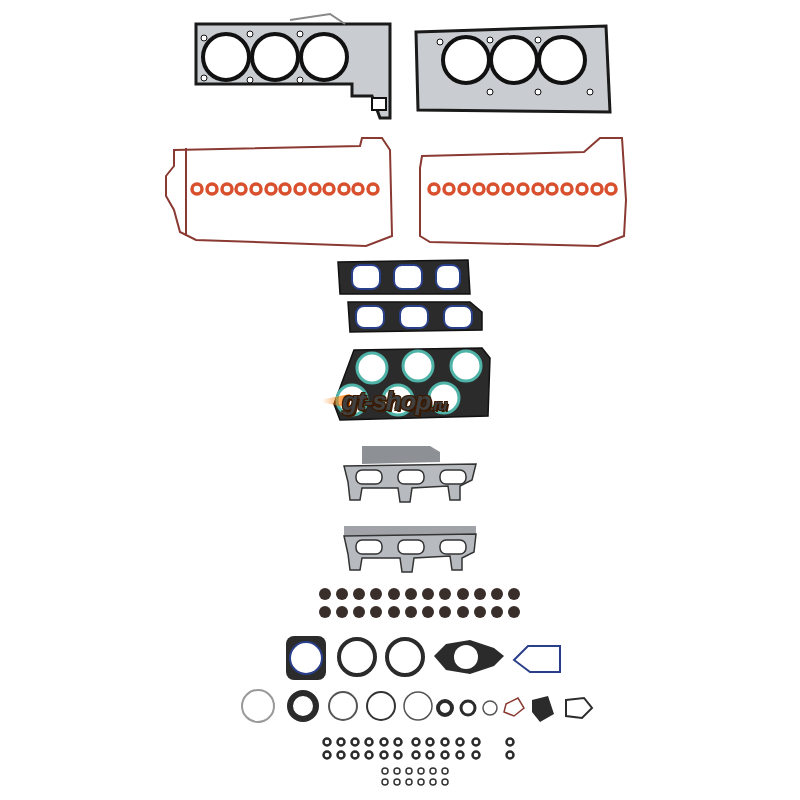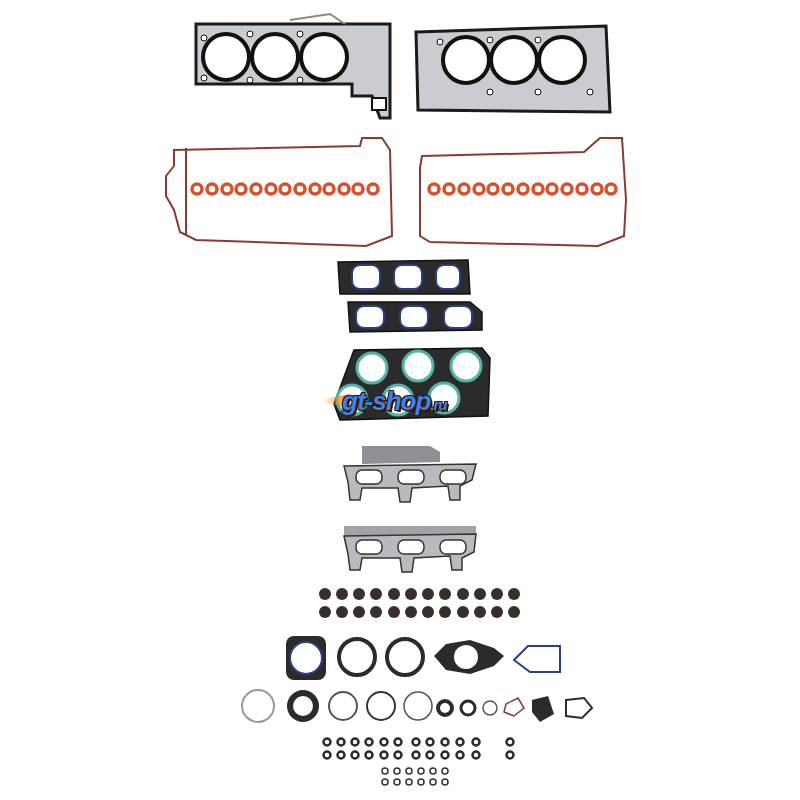--- a/index.html
+++ b/index.html
@@ -1,19 +1,19 @@
 <!DOCTYPE html>
 <html><head>
 <meta charset="utf-8">
 <style>
   html,body{margin:0;padding:0;background:#ffffff;}
   body{width:800px;height:800px;position:relative;overflow:hidden;font-family:"Liberation Sans",sans-serif;}
   svg{position:absolute;left:0;top:0;}
   .logo{position:absolute;left:322px;top:388px;width:156px;height:28px;}
-  .logo-text{position:absolute;left:20px;top:-2px;font-family:"Liberation Sans",sans-serif;font-weight:bold;font-style:italic;font-size:26px;color:#3b82f6;
+  .logo-text{position:absolute;left:20px;top:-2px;font-family:"Liberation Sans",sans-serif;font-weight:bold;font-style:italic;font-size:26px;color:#404040;
     text-shadow:-1px -1px 0 #3a1a00,1px -1px 0 #3a1a00,-1px 1px 0 #3a1a00,1px 1px 0 #3a1a00,2px 2px 0 #3a1a00;letter-spacing:-1px;white-space:nowrap;}
   .logo-suffix{font-size:15px;}
   .flame{position:absolute;left:0;top:6px;width:28px;height:14px;background:linear-gradient(90deg,rgba(255,120,0,0),#ff7a00);clip-path:polygon(0 40%,100% 0,100% 100%,0 60%);}
 </style>
 </head>
 <body>
 
 <svg width="800" height="800" viewBox="0 0 800 800">
 
   <g>

